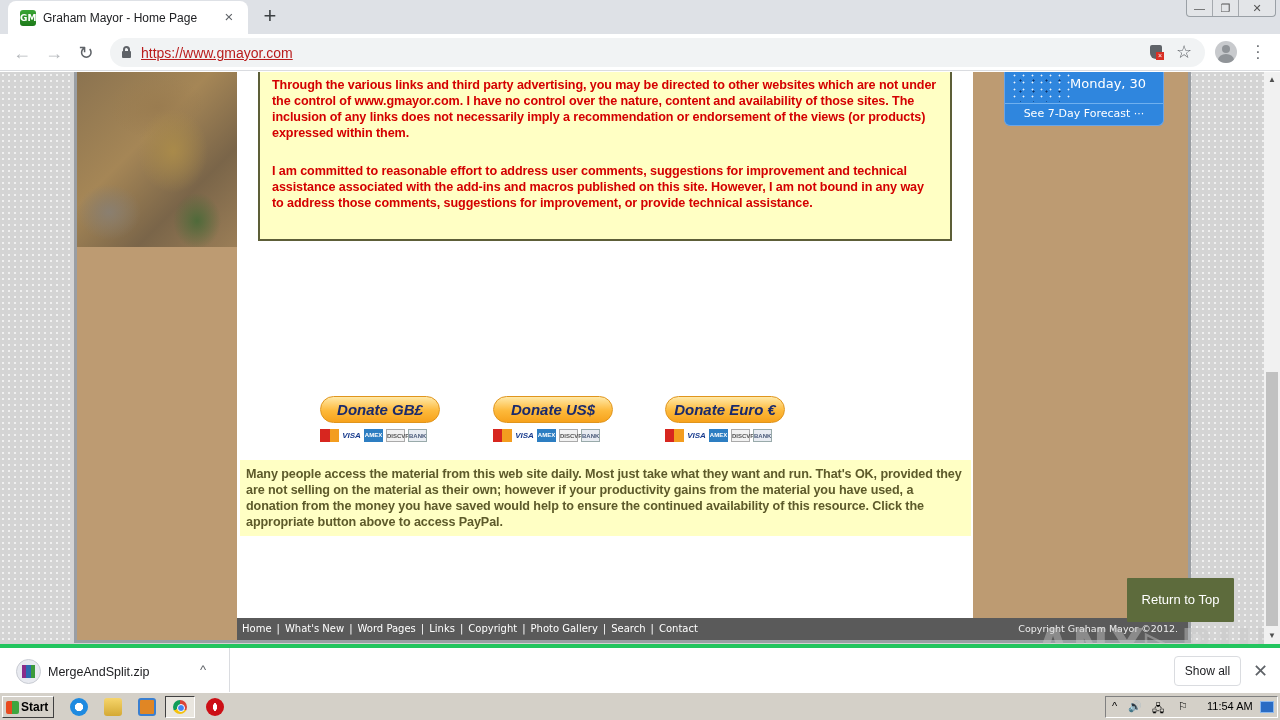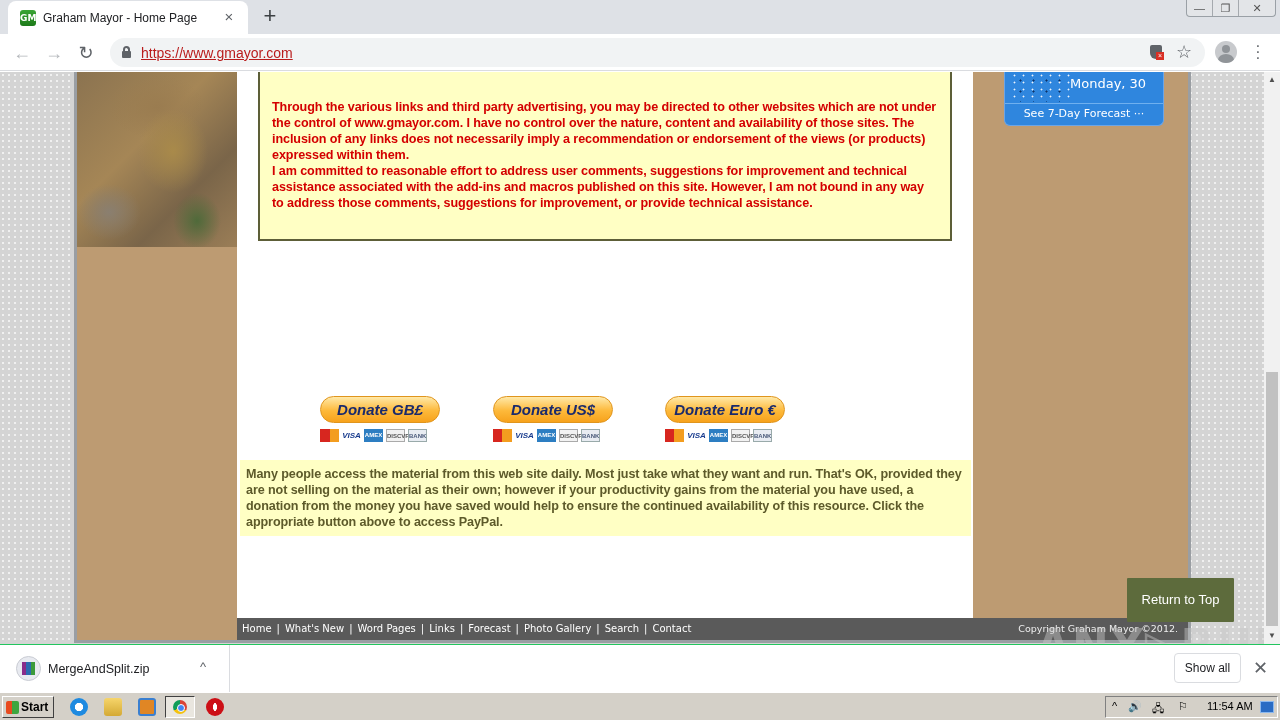--- a/index.html
+++ b/index.html
@@ -87,21 +87,21 @@
 
   .watermark { position: absolute; left: 1036px; top: 548px; font-size: 44px; font-weight: bold; color: rgba(200,200,200,0.45); letter-spacing: 2px; font-family: "DejaVu Sans", sans-serif; }
 
   
   .scrollbar { position: absolute; left: 1264px; top: 72px; width: 16px; height: 572px; background: #f1f1f1; }
   .scroll-up, .scroll-down { position: absolute; left: 0; width: 16px; height: 16px; font-size: 8px; text-align: center; line-height: 16px; color: #505050; }
   .scroll-up { top: 0; } .scroll-down { bottom: 0; }
   .scroll-thumb { position: absolute; left: 2px; top: 300px; width: 12px; height: 254px; background: #c1c1c1; }
 
   
-  .shelf { position: absolute; left: 0; top: 644px; width: 1280px; height: 48px; background: #fff; border-top: 1px solid #22c55e; }
+  .shelf { position: absolute; left: 0; top: 644px; width: 1280px; height: 48px; background: #fff; border-top: 4px solid #22c55e; }
   .dl-item { position: absolute; left: 0; top: 0; width: 230px; height: 47px; border-right: 1px solid #dadce0; }
   .dl-icon { position: absolute; left: 16px; top: 11px; width: 25px; height: 25px; border-radius: 50%; background: #e8eaf0; border: 1px solid #c9ccd3; }
   .dl-icon .books { position: absolute; left: 5px; top: 5px; width: 13px; height: 13px; background: linear-gradient(90deg, #8a2c8a 33%, #2c6ab0 33% 66%, #3b9a3b 66%); }
   .dl-name { position: absolute; left: 48px; top: 17px; font-size: 12.5px; color: #202124; }
   .dl-caret { position: absolute; left: 200px; top: 14px; font-size: 13px; color: #5f6368; }
   .showall { position: absolute; left: 1174px; top: 8px; width: 67px; height: 30px; border: 1px solid #dadce0; border-radius: 4px; font-size: 12px; line-height: 28px; text-align: center; color: #202124; }
   .shelf-close { position: absolute; left: 1253px; top: 12px; font-size: 18px; color: #5f6368; }
 
   
   .taskbar { position: absolute; left: 0; top: 692px; width: 1280px; height: 28px; background: #d4d0c8; border-top: 1px solid #fff; }
@@ -159,21 +159,21 @@
   <div class="menu">·<br>·<br>·</div>
 </div>
 
 <div class="viewport">
   <div class="page-shadow"></div>
   <div class="page"></div>
   <div class="left-photo"></div>
   <div class="content"></div>
 
   <div class="disclaimer">
-    <p style="top:27px">Through the various links and third party advertising, you may be directed to other websites which are not under the control of www.gmayor.com. I have no control over the nature, content and availability of those sites. The inclusion of any links does not necessarily imply a recommendation or endorsement of the views (or products) expressed within them.</p>
+    <p style="top:5px">Through the various links and third party advertising, you may be directed to other websites which are not under the control of www.gmayor.com. I have no control over the nature, content and availability of those sites. The inclusion of any links does not necessarily imply a recommendation or endorsement of the views (or products) expressed within them.</p>
     <p style="top:91px">I am committed to reasonable effort to address user comments, suggestions for improvement and technical assistance associated with the add-ins and macros published on this site. However, I am not bound in any way to address those comments, suggestions for improvement, or provide technical assistance.</p>
   </div>
 
   <div class="weather">
     <div class="sky"></div>
     <div class="date">Monday, 30</div>
     <div class="divider"></div>
     <div class="forecast">See 7-Day Forecast ···</div>
   </div>
 
@@ -215,21 +215,21 @@
   <div class="footer-bar">
     <div class="footer-links">
       <a>Home</a>
       <span class="sep">|</span>
       <a>What's New</a>
       <span class="sep">|</span>
       <a>Word Pages</a>
       <span class="sep">|</span>
       <a>Links</a>
       <span class="sep">|</span>
-      <a>Forecast</a>
+      <a>Copyright</a>
       <span class="sep">|</span>
       <a>Photo Gallery</a>
       <span class="sep">|</span>
       <a>Search</a>
       <span class="sep">|</span>
       <a>Contact</a>
     </div>
     <div class="copyright">Copyright Graham Mayor ©2012.</div>
   </div>
 

